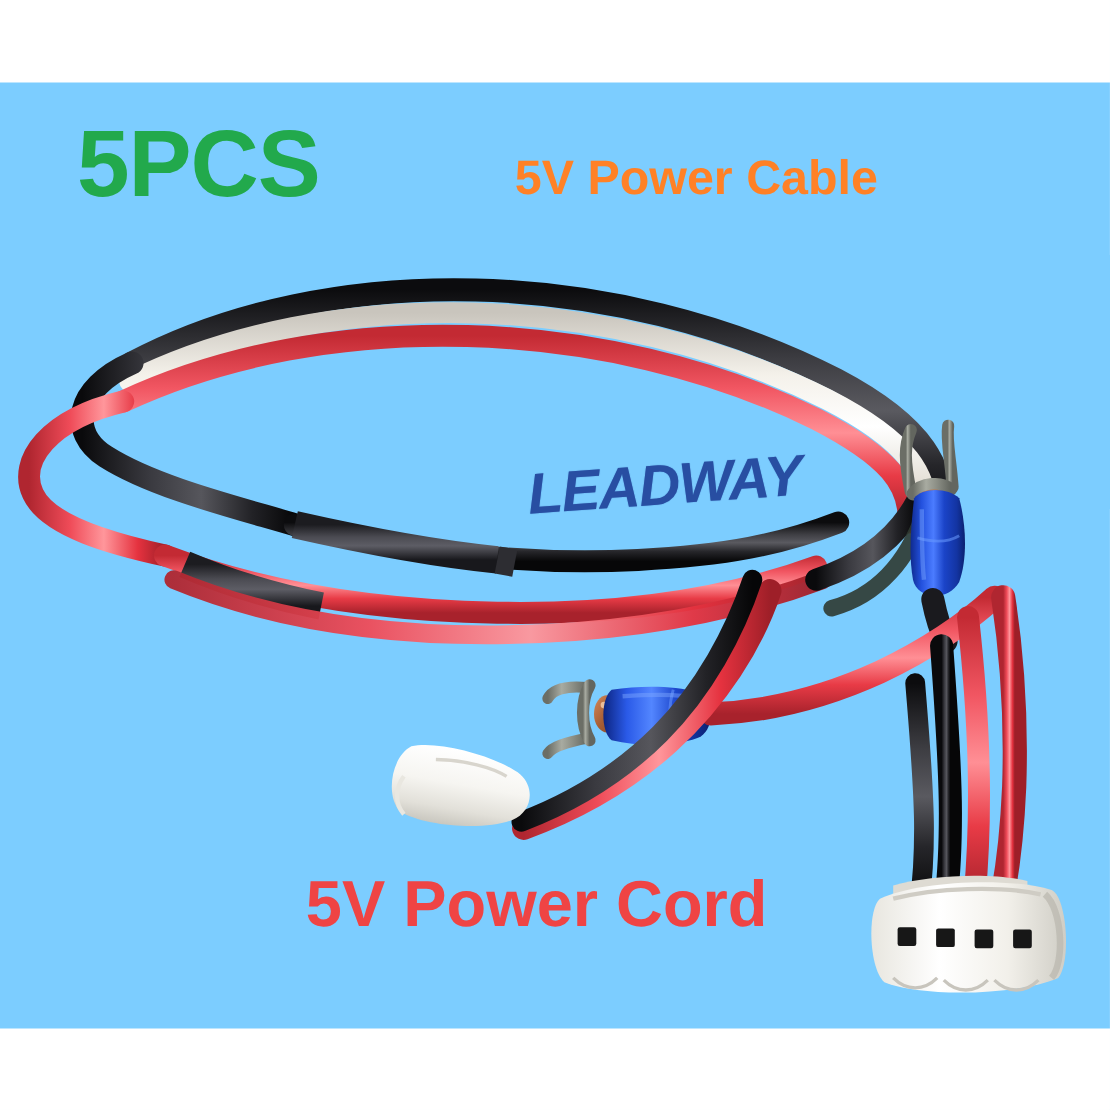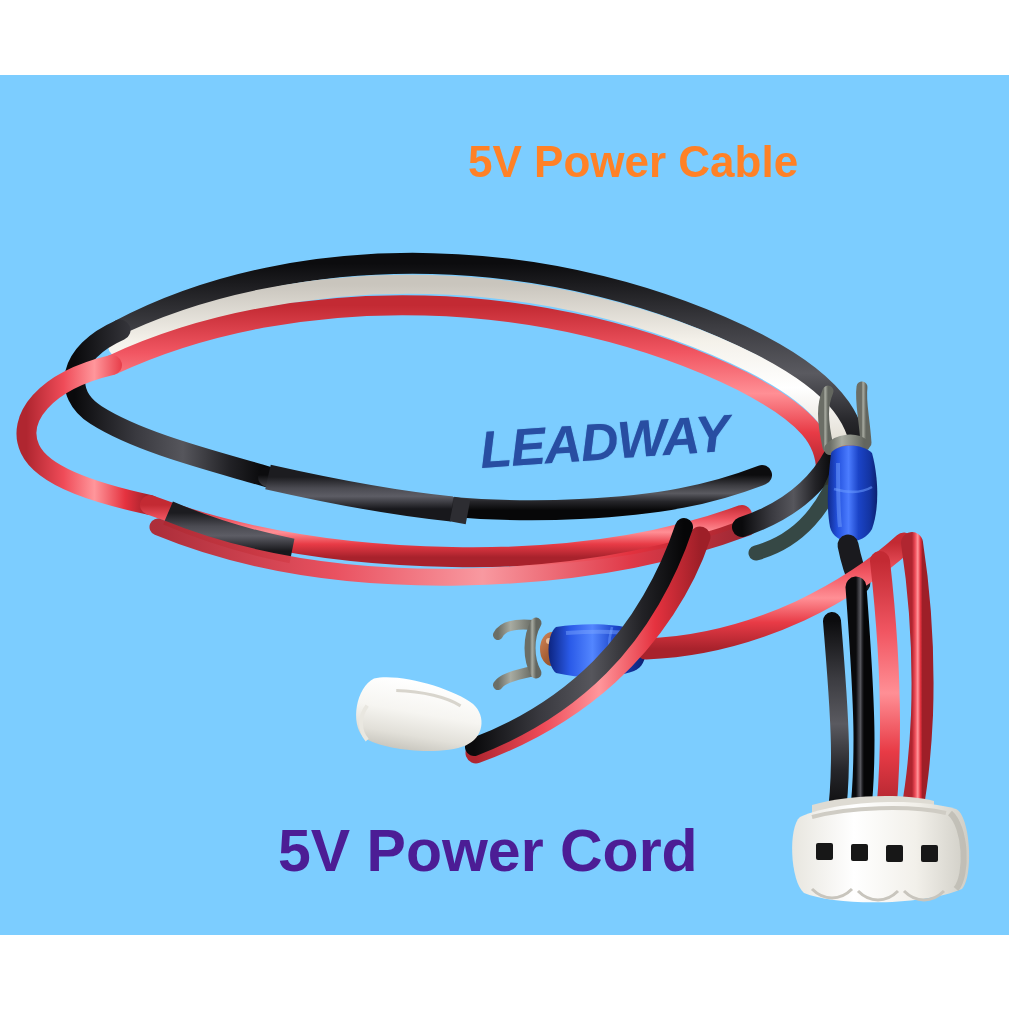--- a/index.html
+++ b/index.html
@@ -15,21 +15,21 @@
   #photo{
     position:absolute;left:0;top:75px;width:1009px;height:860px;
     background:#7ccdff;overflow:hidden;
   }
   #photo svg{position:absolute;left:0;top:0;width:1009px;height:860px;display:block;}
 
   
   .ovl{position:absolute;white-space:nowrap;font-weight:bold;line-height:1;}
   #t-pcs{left:70px;top:106px;font-size:86px;color:#22a94c;letter-spacing:-1px;}
   #t-cable{left:468px;top:140px;font-size:44px;color:#ff8126;letter-spacing:0px;}
-  #t-cord{left:278px;top:793px;font-size:59px;color:#4c1d95;letter-spacing:0px;margin-top:29px;}
+  #t-cord{left:278px;top:793px;font-size:59px;color:#ef4444;letter-spacing:0px;}
 
   
   #wm{
     position:absolute;left:480px;top:424px;
     font-size:52px;font-style:italic;font-weight:bold;
     color:#16338e;opacity:.82;letter-spacing:-1px;
     transform:rotate(-4deg);transform-origin:left center;
     text-shadow:0 0 1px rgba(22,51,142,.6);
     pointer-events:none;
   }
@@ -250,16 +250,17 @@
         <path d="M 858 816 C 870 828 886 828 898 816" fill="none" stroke="#c8c5bd" stroke-width="3"></path>
         <path d="M 904 816 C 916 828 932 828 944 816" fill="none" stroke="#c8c5bd" stroke-width="3"></path>
 
         <path d="M 950 738 C 966 752 968 800 956 814" fill="none" stroke="#b9b6ae" stroke-width="6" opacity=".7"></path>
       </g>
     </svg>
   </div>
 
   <div id="wm" class="ovl">LEADWAY</div>
 
+  <div id="t-pcs" class="ovl">5PCS</div>
   <div id="t-cable" class="ovl">5V Power Cable</div>
   <div id="t-cord" class="ovl">5V Power Cord</div>
 
 </div>
 
 </body></html>

